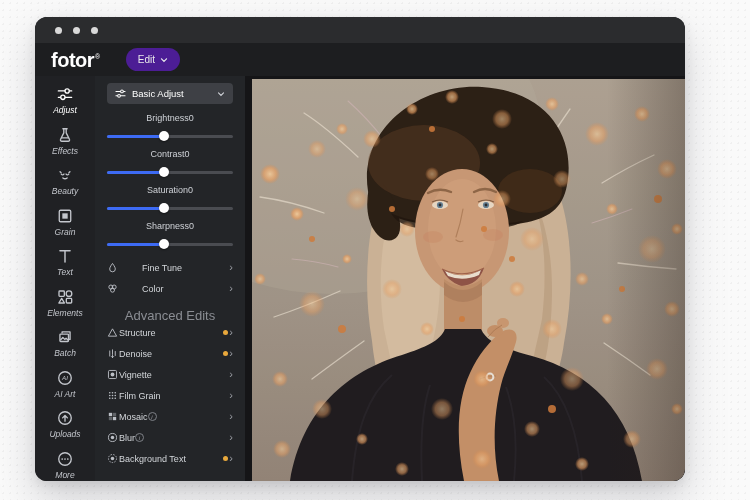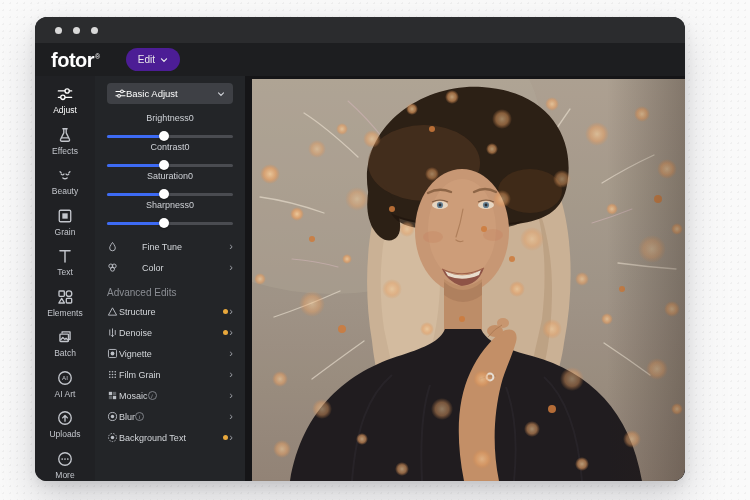--- a/index.html
+++ b/index.html
@@ -21,48 +21,48 @@
   .header { height:33px; background:#1d1e20; display:flex; align-items:center; padding-left:16px; }
   .logo { color:#ffffff; font-weight:bold; font-size:20px; letter-spacing:-0.5px; line-height:1; }
   .logo sup { font-size:7px; font-weight:normal; vertical-align:super; margin-left:1px; }
   .edit-btn { margin-left:26px; background:#4c1d95; border:none; color:#e8e9ea; font-size:10px;
     border-radius:12px; height:23px; padding:0 12px; display:flex; align-items:center; gap:5px; cursor:pointer;
     font-family:"Liberation Sans", sans-serif; }
   .body { display:flex; height:405px; }
 
   
   .sidebar { width:60px; background:#202124; display:flex; flex-direction:column; align-items:center; padding-top:10px; overflow:hidden; flex:none; }
-  .side-item { display:flex; flex-direction:column; align-items:center; gap:3px; color:#c3c6cc; height:28px; margin-bottom:12.5px; cursor:pointer; }
+  .side-item { display:flex; flex-direction:column; align-items:center; gap:3px; color:#c3c6cc; height:28px; margin-bottom:12.5px; cursor:pointer;font-style:italic; }
   .side-item.active { color:#ffffff; }
   .side-item svg { flex:none; }
   .slabel { font-size:8.5px; white-space:nowrap; }
 
   
   .panel { width:150px; background:#232528; padding:7px 12px 0; overflow:hidden; flex:none; }
   .acc-header { height:21px; background:#3e4045; border-radius:4px; display:flex; align-items:center;
-    padding:0 8px; gap:0; color:#fff; font-size:9.5px; cursor:pointer; }
+    padding:0 8px; gap:6px; color:#fff; font-size:9.5px; cursor:pointer; }
   .acc-header .chev-d { margin-left:auto; }
-  .sgroup { }
+  .sgroup { margin-top:7px; }
   .sgroup.first { margin-top:8px; }
   .srow { display:flex; justify-content:center; color:#cfd2d7; font-size:9px; height:12px; align-items:center; }
   .trackwrap { position:relative; height:10px; margin-top:7px; cursor:pointer; }
   .track { position:absolute; left:0; right:0; top:3.5px; height:3px; background:#4a4c51; border-radius:2px; }
   .fill { position:absolute; left:0; top:3.5px; height:3px; width:45%; background:#3d6bf5; border-radius:2px; }
   .thumb { position:absolute; left:45%; top:5px; transform:translate(-50%,-50%); width:10px; height:10px;
     background:#fff; border-radius:50%; box-shadow:0 1px 2px rgba(0,0,0,.45); }
   .menu-row { height:21px; display:flex; align-items:center; gap:23px; color:#d3d6da; font-size:9px; cursor:pointer; }
   .menu-row.firstm { margin-top:8px; }
   .row-icon { width:12px; height:12px; color:#bcc0c6; flex:none; display:flex; align-items:center; }
   .spacer { flex:1; }
   .badge { background:#ee4a5a; color:#fff; font-size:6px; font-weight:bold; padding:2px 4px; border-radius:6px; letter-spacing:.3px; }
   .dot-ind { width:5px; height:5px; background:#e8a83c; border-radius:50%; flex:none; }
   .toggle { width:24px; height:13px; background:#5b5e64; border-radius:7px; position:relative; flex:none; cursor:pointer; }
   .knob { position:absolute; left:1px; top:1px; width:11px; height:11px; background:#fff; border-radius:50%; }
   .chev { color:#9a9da3; font-size:11px; line-height:1; margin-left:1px; }
-  .section-label { text-align:left; color:#8b8e94; font-size:10px; margin-top:9px; height:11px; }
+  .section-label { text-align:center; color:#8b8e94; font-size:13px; margin-top:9px; height:11px; }
   .adv-rows { margin-top:3px; }
   .adv-row { height:21px; display:flex; align-items:center; gap:0; color:#d3d6da; font-size:9px; cursor:pointer; }
   .info { width:9px; height:9px; border:1px solid #7e8187; border-radius:50%; font-size:6px; color:#9a9da3;
     display:flex; align-items:center; justify-content:center; flex:none; font-style:italic; }
 
   
   .canvas { flex:1; background:#151517; padding:3px 0 0 7px; }
   .photo { width:100%; height:100%; border-bottom-right-radius:12px; overflow:hidden; }
   .photo svg { display:block; width:100%; height:100%; }
 </style>

